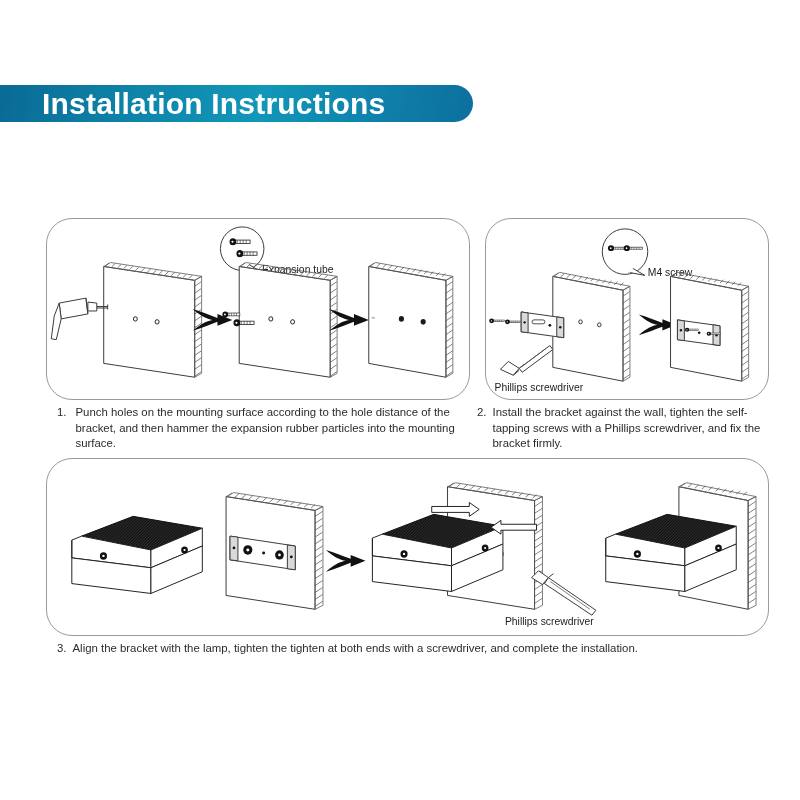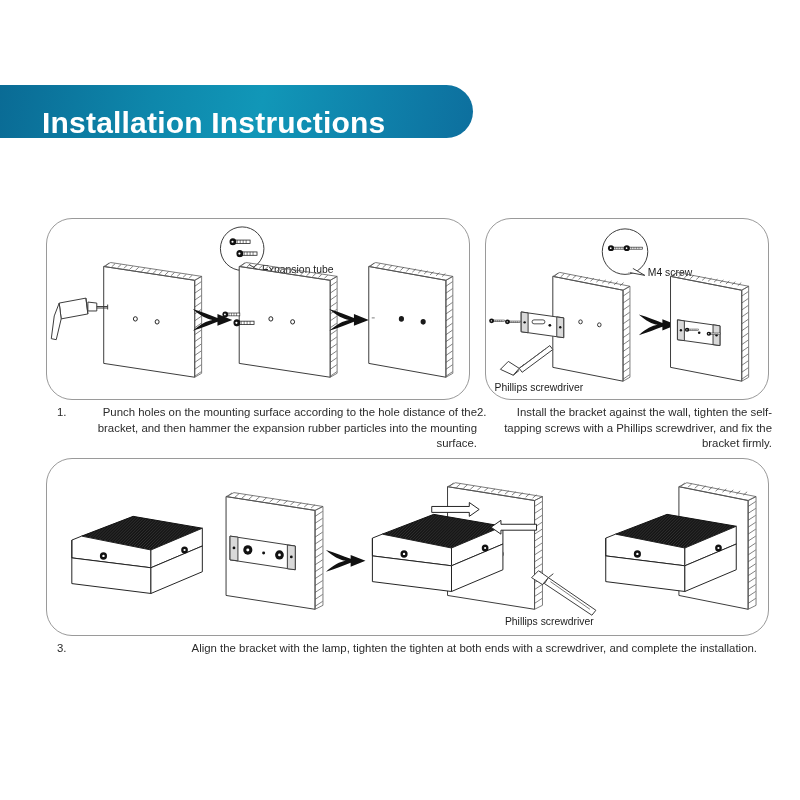--- a/index.html
+++ b/index.html
@@ -3,24 +3,24 @@
 <meta charset="utf-8">
 <style>
   html,body{margin:0;padding:0;}
   body{
     width:800px;height:800px;background:#ffffff;
     font-family:"Liberation Sans","DejaVu Sans",sans-serif;
     color:#231f20;overflow:hidden;position:relative;
   }
   
   .banner{
-    position:absolute;left:0;top:85px;width:473px;height:53px;
+    position:absolute;left:0;top:85px;width:473px;height:37px;
     border-top-right-radius:27px;border-bottom-right-radius:27px;
     background:linear-gradient(100deg,#0a6b95 0%,#0e87ab 32%,#1197b8 55%,#0f82ab 78%,#0d6f9e 100%);
-    display:flex;align-items:flex-end;
+    display:flex;align-items:center;
   }
   .banner-title{
     color:#ffffff;font-size:30px;font-weight:bold;letter-spacing:.2px;
     padding-left:42px;line-height:1;white-space:nowrap;
   }
   
   .panel{
     position:absolute;border:1px solid #9a9a9a;border-radius:26px;
     background:#fff;box-sizing:border-box;overflow:hidden;
   }
@@ -30,21 +30,21 @@
   .panel svg{display:block;width:100%;height:100%;}
   
   .caption{
     position:absolute;font-size:11.4px;line-height:15.5px;color:#2b2b2b;
   }
   #caption-1{left:57px;top:405px;width:420px;}
   #caption-2{left:477px;top:405px;width:295px;}
   #caption-3{left:57px;top:641px;width:700px;}
   .cap-row{display:flex;}
   .cap-num{margin-right:6px;}
-  .cap-txt{flex:1;text-align:right;}
+  .cap-txt{flex:1;}
   #caption-1 .cap-num{margin-right:9px;}
   .lbl{font-size:10.5px;fill:#1c1c1c;font-family:"Liberation Sans","DejaVu Sans",sans-serif;}
   .ln{fill:none;stroke:#3b3b3b;stroke-width:1;}
   .ln-thin{fill:none;stroke:#5a5a5a;stroke-width:.8;}
   .fill-w{fill:#ffffff;stroke:#3b3b3b;stroke-width:1;}
   .fill-g{fill:#d9d9d9;stroke:#3b3b3b;stroke-width:1;}
 </style>
 </head>
 <body>
 

